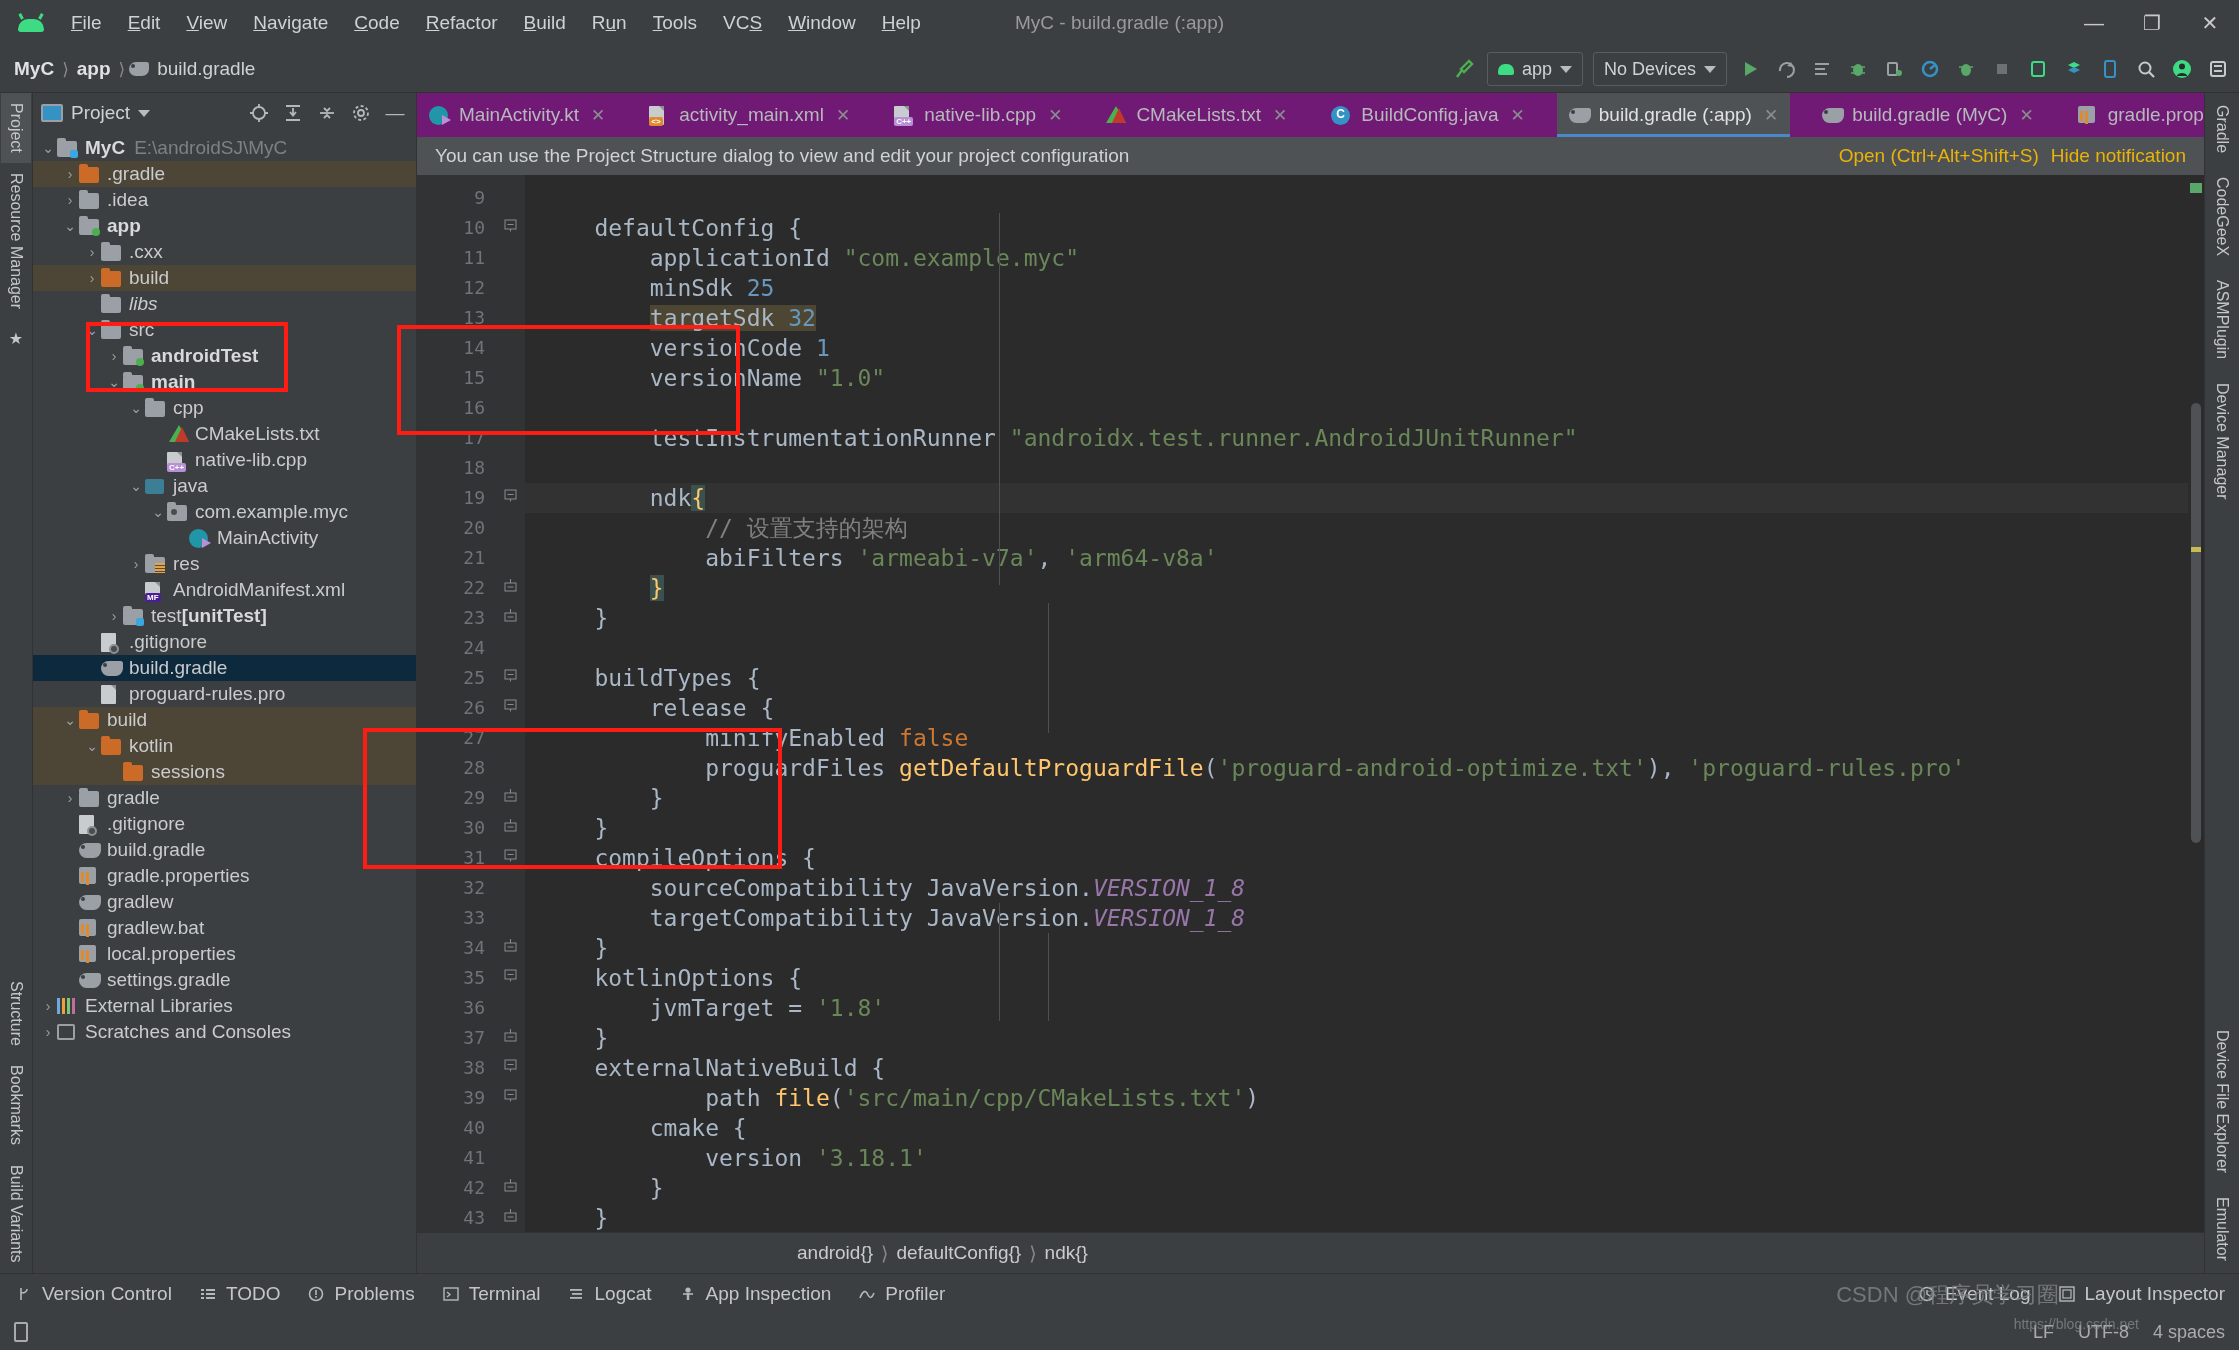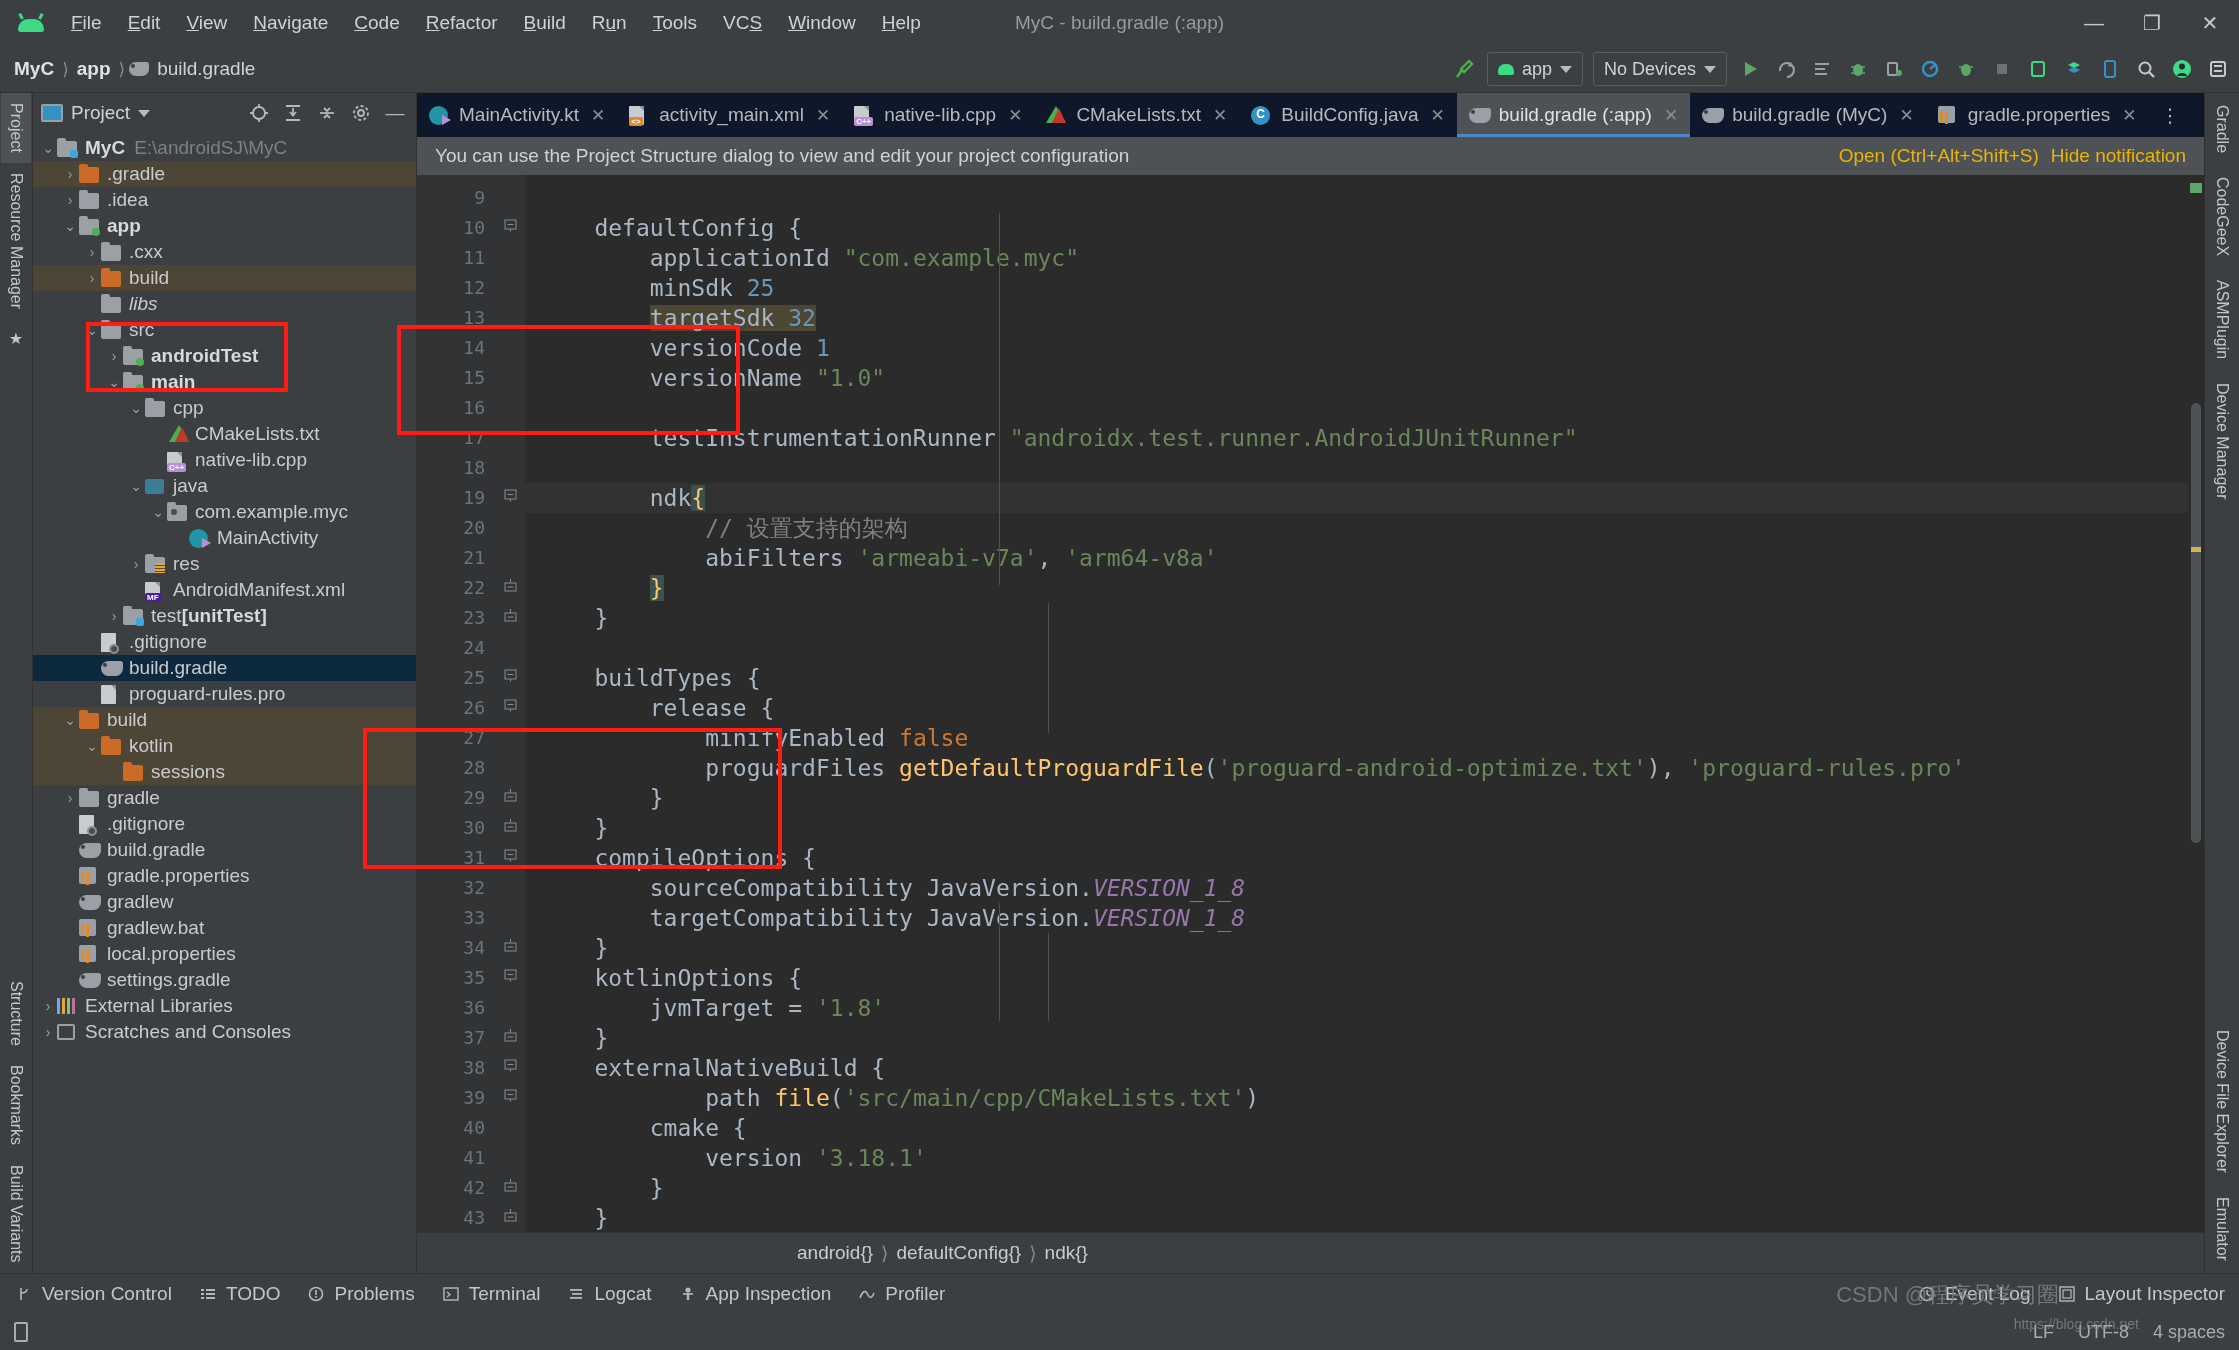--- a/index.html
+++ b/index.html
@@ -91,21 +91,21 @@
   .gi-ic:after{content:"";position:absolute;right:-3px;bottom:-2px;width:10px;height:10px;border:2px solid #8d9194;border-radius:50%;box-sizing:border-box;background:#4a4d4f;}
   .props-ic{width:17px;height:17px;background:#9aa0a6;border-radius:2px;position:relative;display:inline-block;}
   .props-ic:after{content:"";position:absolute;left:2px;bottom:2px;width:3px;height:10px;
       box-shadow:0 0 0 0 #e08a2e,5px 3px 0 0 #e08a2e,5px 0 0 0 #e08a2e;background:#e08a2e;}
   .lib-ic{width:18px;height:16px;position:relative;display:inline-block;
       background:linear-gradient(90deg,#6fa8dc 0 3px,transparent 3px 5px,#e8a33d 5px 8px,transparent 8px 10px,#7bc96f 10px 13px,transparent 13px 15px,#c06f9b 15px 18px);}
   .scr-ic{width:18px;height:16px;border:2px solid #9aa0a6;border-radius:2px;box-sizing:border-box;display:inline-block;}
 
   
   .editor{flex:1 1 auto;display:flex;flex-direction:column;min-width:0;background:#2b2b2b;}
-  .tabbar{height:44px;background:#0f172a;display:flex;align-items:stretch;flex:0 0 auto;overflow:hidden;}
+  .tabbar{height:44px;background:#701a75;display:flex;align-items:stretch;flex:0 0 auto;overflow:hidden;gap:20px;}
   .etab{display:flex;align-items:center;gap:8px;padding:0 12px;color:#b6b9bb;font-size:19px;white-space:nowrap;position:relative;border-right:none;}
   .etab.active{background:#4e5254;color:#dfe1e3;}
   .etab.active:after{content:"";position:absolute;left:0;right:0;bottom:0;height:3px;background:#4a88c7;}
   .etab .x{color:#8a8d8f;font-size:17px;margin-left:4px;}
   .etab .more{color:#b6b9bb;}
   .notif{height:38px;background:#4e5254;display:flex;align-items:center;padding:0 18px;flex:0 0 auto;font-size:19px;color:#d0d2d4;gap:0;}
   .notif .msg{flex:1 1 auto;}
   .notif a{color:#eab308;text-decoration:none;margin-left:12px;}
   .codewrap{flex:1 1 auto;display:flex;min-height:0;position:relative;background:#2b2b2b;overflow:hidden;}
   .gutter{width:78px;flex:0 0 auto;background:#313335;color:#707478;

